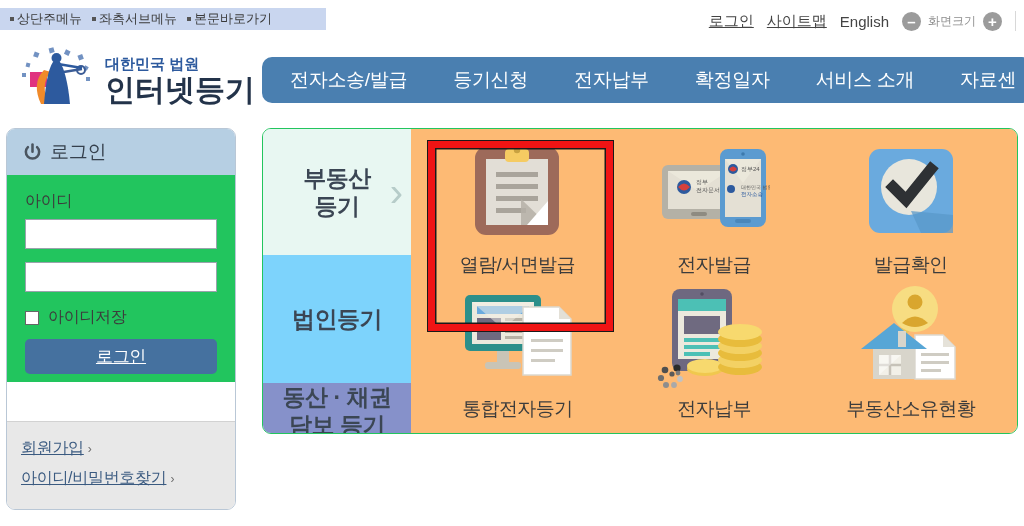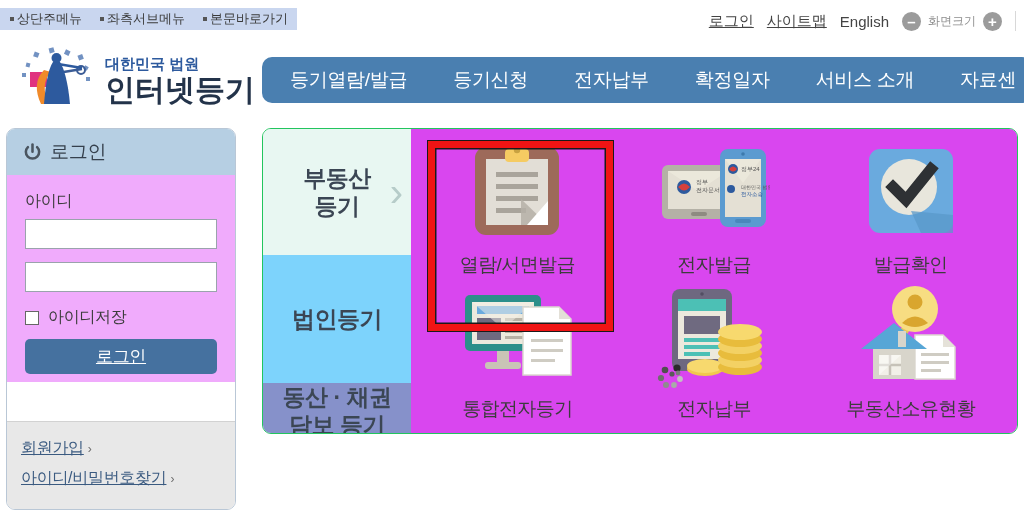--- a/index.html
+++ b/index.html
@@ -7,23 +7,23 @@
     width: 1024px; height: 526px;
     background: #ffffff;
     font-family: "Liberation Sans", "DejaVu Sans", sans-serif;
     overflow: hidden;
   }
   #page { position: relative; width: 1024px; height: 526px; background: #fff; }
 
   
   .skiplinks {
     position: absolute; left: 0; top: 8px;
-    width: 297px; height: 22px;
+    width: 326px; height: 22px;
     background: #c9d6ef;
-    display: flex; align-items: center; gap: 18px;
+    display: flex; align-items: center; gap: 10px;
     padding-left: 10px;
   }
   .skiplink {
     font-size: 13px; color: #3a3a3a; white-space: nowrap;
     display: flex; align-items: center; gap: 3px;
   }
   .sq { width: 4px; height: 4px; background: #555; display: inline-block; }
 
   
   .utilnav {
@@ -69,21 +69,21 @@
     border-radius: 9px;
     background: #fff;
     overflow: hidden;
   }
   .side-head {
     height: 46px; background: #b6cfe3;
     display: flex; align-items: center; gap: 8px;
     padding-left: 16px;
   }
   .side-head-txt { font-size: 19px; color: #35404d; letter-spacing: -0.3px; }
-  .side-body { padding: 16px 18px 8px 18px; background: #f0abfc; }
+  .side-body { padding: 16px 18px 8px 18px; background: #22c55e; }
   .fieldlabel { font-size: 16px; color: #3c3c3c; margin-bottom: 7px; letter-spacing: -0.3px; }
   .textfield {
     width: 100%; height: 30px;
     border: 1px solid #9aa3ac; background: #fff;
     margin-bottom: 13px; font-size: 14px; padding: 0 6px;
     font-family: "Liberation Sans", sans-serif;
   }
   .checkrow { display: flex; align-items: center; gap: 9px; margin: 2px 0 11px 0; }
   .cbox { width: 14px; height: 14px; border: 1.5px solid #666; background: #fff; }
   .checklabel { font-size: 16px; color: #3c3c3c; letter-spacing: -0.3px; }
@@ -121,21 +121,21 @@
   .cat-txt { font-size: 23px; font-weight: bold; color: #3b4654; line-height: 1.22; letter-spacing: -0.5px; }
   .cat-0 { flex: 0 0 126px; background: #e8f7f2; }
   .cat-1 { flex: 0 0 128px; background: #7dd3fc; }
   .cat-2 { flex: 1 1 auto; background: #8691ca; }
   .cat-arrow {
     position: absolute; right: 8px; top: 50%; transform: translateY(-50%);
     color: #b6ccc9; font-size: 40px; font-weight: 300; line-height: 1;
   }
 
   .tiles {
-    flex: 1 1 auto; background: #d946ef;
+    flex: 1 1 auto; background: #fdba74;
     display: grid; grid-template-columns: repeat(3, 1fr);
     grid-template-rows: repeat(2, 1fr);
     padding: 6px 8px 10px 8px;
   }
   .tile {
     display: flex; flex-direction: column;
     align-items: center; justify-content: center;
     gap: 6px; position: relative;
   }
   .tile-label { font-size: 19px; color: #3c3c3c; letter-spacing: -0.6px; white-space: nowrap; }
@@ -216,21 +216,21 @@
       <circle cx="48.5" cy="12" r="5" fill="#2d5a9e"></circle>
 
       <path d="M50 18 L74 22" stroke="#2d5a9e" stroke-width="2.6"></path>
 
       <text x="97" y="23" font-family="Liberation Sans, sans-serif" font-size="15" font-weight="bold" fill="#2d5a9e">대한민국 법원</text>
       <text x="97" y="54" font-family="Liberation Sans, sans-serif" font-size="30" font-weight="bold" fill="#23334a">인터넷등기소</text>
     </svg>
   </div>
 
   <nav class="mainnav">
-    <a class="navitem">등기열람/발급</a>
+    <a class="navitem">전자소송/발급</a>
     <a class="navitem">등기신청</a>
     <a class="navitem">전자납부</a>
     <a class="navitem">확정일자</a>
     <a class="navitem">서비스 소개</a>
     <a class="navitem">자료센</a>
   </nav>
 
   <aside class="sidebar">
     <div class="side-head">
       <svg width="19" height="19" viewBox="0 0 24 24">

